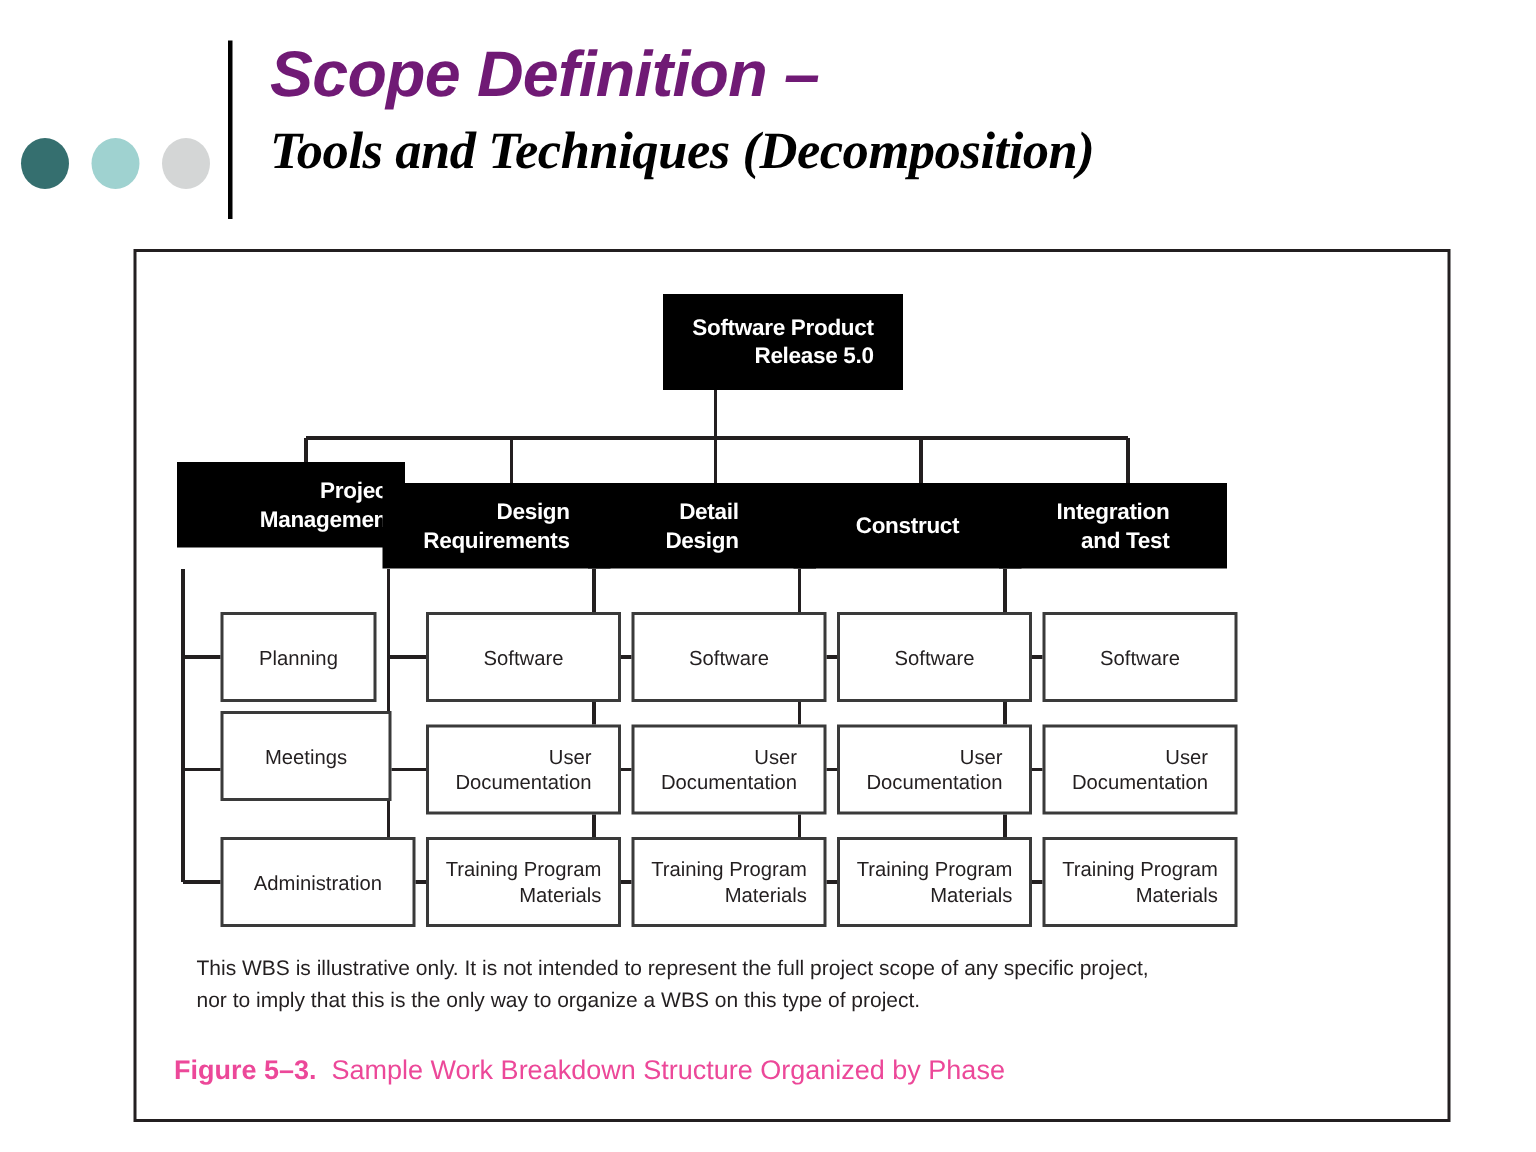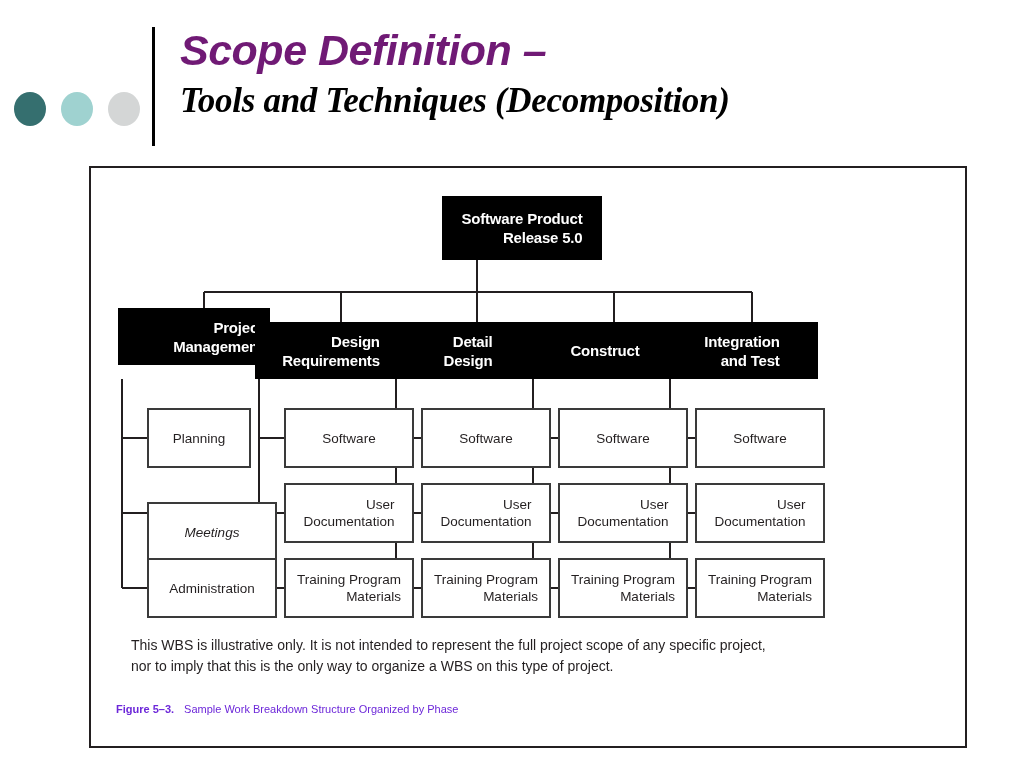--- a/index.html
+++ b/index.html
@@ -149,22 +149,22 @@
     text-align: left;
     font-size: 14px;
     line-height: 21px;
     color: #231f20;
   }
   #figure-caption {
     position: absolute;
     left: 25px;
     top: 535px;
     width: 820px;
-    font-size: 11px;
-    color: #6d28d9;
+    font-size: 18px;
+    color: #ec4899;
     white-space: nowrap;
   }
   #figure-caption .cap-label {
     font-weight: bold;
     margin-right: 10px;
   }
 </style>
 </head>
 <body>
 
@@ -265,21 +265,21 @@
         <div>and Test</div>
       </div>
     </div>
 
     <div class="node-box node-leaf" style="left:56px; top:240px; width:104px; height:60px;">
       <div>
         <div>Planning</div>
 
       </div>
     </div>
-    <div class="node-box node-leaf" style="left:56px; top:334px; width:130px; height:60px;font-style:italic;">
+    <div class="node-box node-leaf" style="left:56px; top:306px; width:114px; height:60px;">
       <div>
         <div>Meetings</div>
 
       </div>
     </div>
     <div class="node-box node-leaf" style="left:56px; top:390px; width:130px; height:60px;">
       <div>
         <div>Administration</div>
 
       </div>

